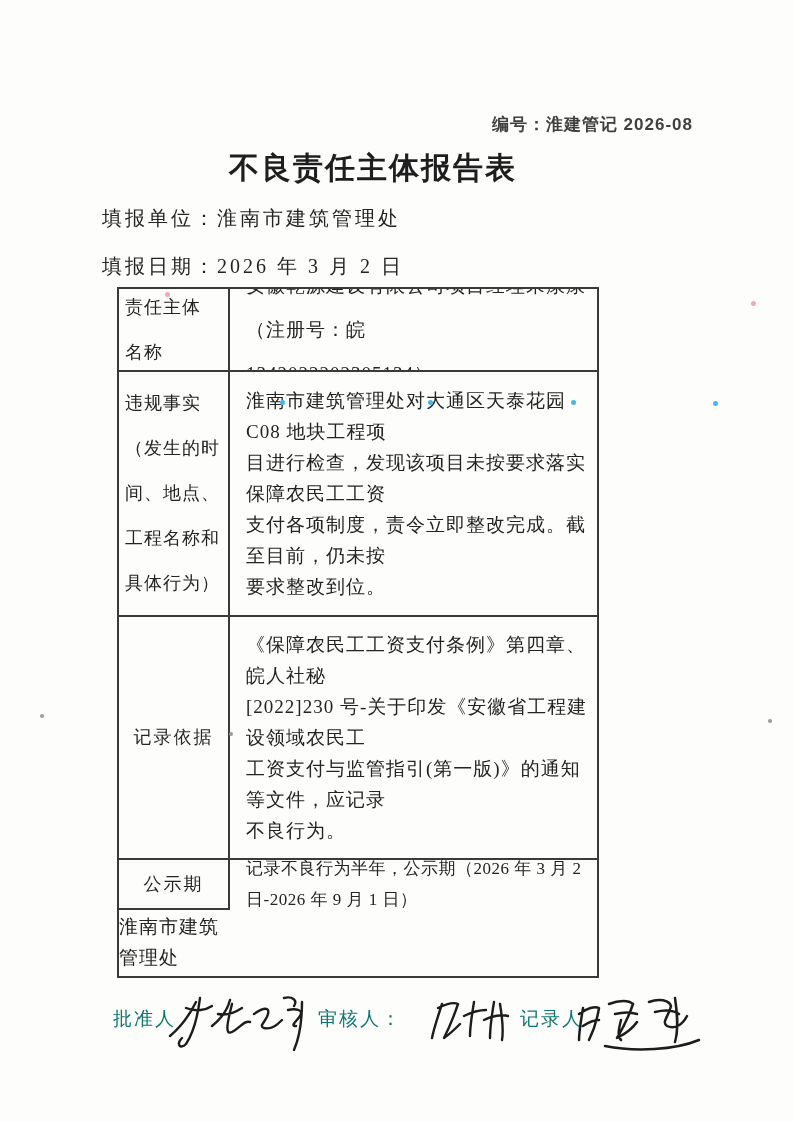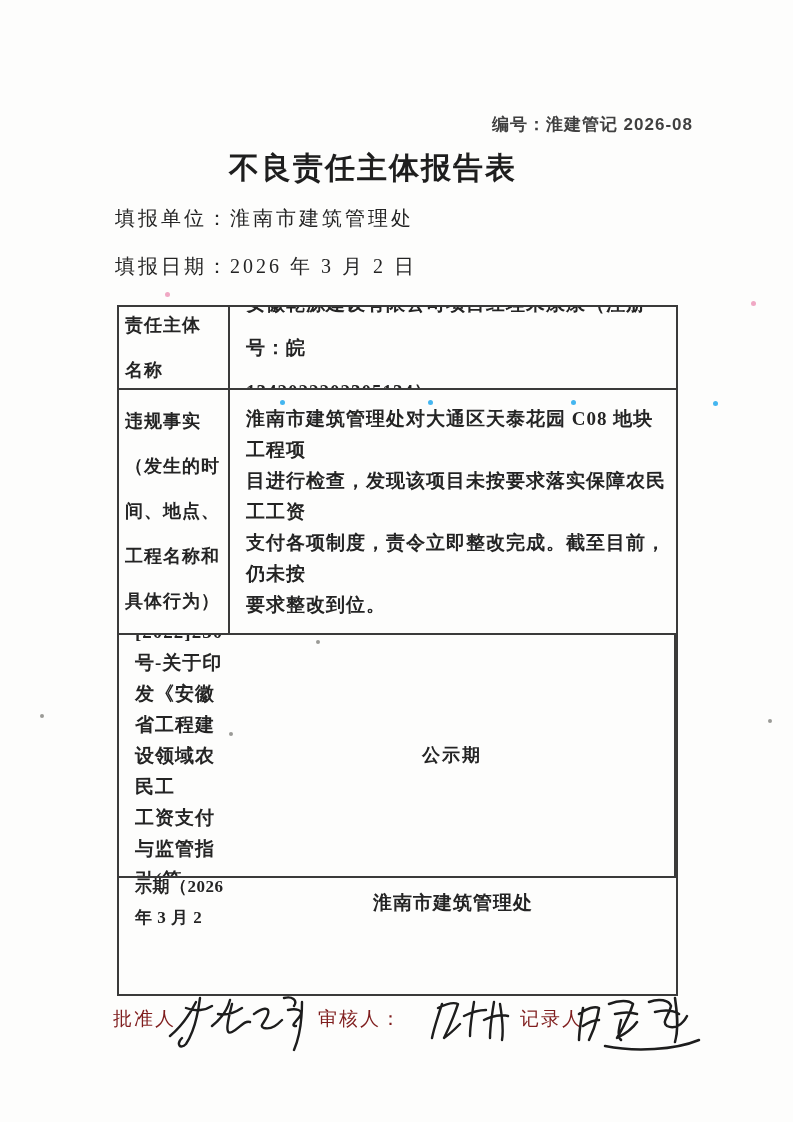--- a/index.html
+++ b/index.html
@@ -20,37 +20,36 @@
     letter-spacing: 1px; color: #404040;
   }
   .doc-title {
     top: 148px; left: 0; width: 746px;
     text-align: center;
     font-size: 30px; font-weight: bold;
     font-family: "Liberation Sans", "DejaVu Sans", sans-serif;
     letter-spacing: 2px; color: #1e1e1e;
   }
   .filing-line {
-    left: 115px;
+    left: 102px;
     font-size: 20px; letter-spacing: 3px; color: #242424;
     white-space: nowrap;
   }
   .filing-unit { top: 205px; }
   .filing-date { top: 253px; }
 
   .report-table {
     position: absolute;
-    left: 117px; top: 305px;
-    width: 561px; height: 691px;
+    left: 117px; top: 287px;
+    width: 482px; height: 691px;
     border: 2px solid #3a3a3a;
     display: grid;
     grid-template-columns: 111px 1fr;
     grid-template-rows: 81px 245px 243px 50px 66px;
     background: transparent;
-    font-weight: bold;
   }
   .cell {
     display: flex; align-items: center;
     white-space: pre-line;
     color: #242424;
     overflow: hidden;
   }
   .cell.bt { border-top: 2px solid #3a3a3a; }
   .label-cell {
     border-right: 2px solid #3a3a3a;
@@ -62,21 +61,21 @@
   .content-cell {
     padding-left: 16px; padding-right: 6px;
     font-size: 19px; letter-spacing: 1px;
     line-height: 31px;
   }
   .content-cell.lh44 { line-height: 44px; }
   .content-cell.small { font-size: 17px; letter-spacing: 0.5px; }
   .content-cell.centered { justify-content: center; padding-left: 0; padding-right: 0; }
 
   .sig-group { position: absolute; top: 998px; display: flex; align-items: flex-start; }
-  .sig-label { font-size: 19px; letter-spacing: 2px; color: #7f1d1d; padding-top: 8px; white-space: nowrap; }
+  .sig-label { font-size: 19px; letter-spacing: 2px; color: #0f766e; padding-top: 8px; white-space: nowrap; }
   .sig-svg { display: block; }
   .sig-approver { left: 113px; }
   .sig-reviewer { left: 318px; }
   .sig-recorder { left: 520px; }
   .sig-approver .sig-svg { margin-left: -10px; margin-top: -6px; }
   .sig-reviewer .sig-svg { margin-left: 26px; margin-top: -4px; }
   .sig-recorder .sig-svg { margin-left: -8px; margin-top: -8px; }
 
   .speck { position: absolute; border-radius: 50%; }
   .speck.blue { width: 5px; height: 5px; background: #45b6f0; }
@@ -102,20 +101,21 @@
   <div class="cell label-cell left bt">违规事实
 （发生的时
 间、地点、
 工程名称和
 具体行为）</div>
   <div class="cell content-cell bt">淮南市建筑管理处对大通区天泰花园 C08 地块工程项
 目进行检查，发现该项目未按要求落实保障农民工工资
 支付各项制度，责令立即整改完成。截至目前，仍未按
 要求整改到位。</div>
 
+  <div class="cell label-cell bt">记录依据</div>
   <div class="cell content-cell bt">《保障农民工工资支付条例》第四章、皖人社秘
 [2022]230 号-关于印发《安徽省工程建设领域农民工
 工资支付与监管指引(第一版)》的通知等文件，应记录
 不良行为。</div>
 
   <div class="cell label-cell bt">公示期</div>
   <div class="cell content-cell small bt">记录不良行为半年，公示期（2026 年 3 月 2 日-2026 年 9 月 1 日）</div>
 
   <div class="cell content-cell centered bt">淮南市建筑管理处</div>
 </div>

